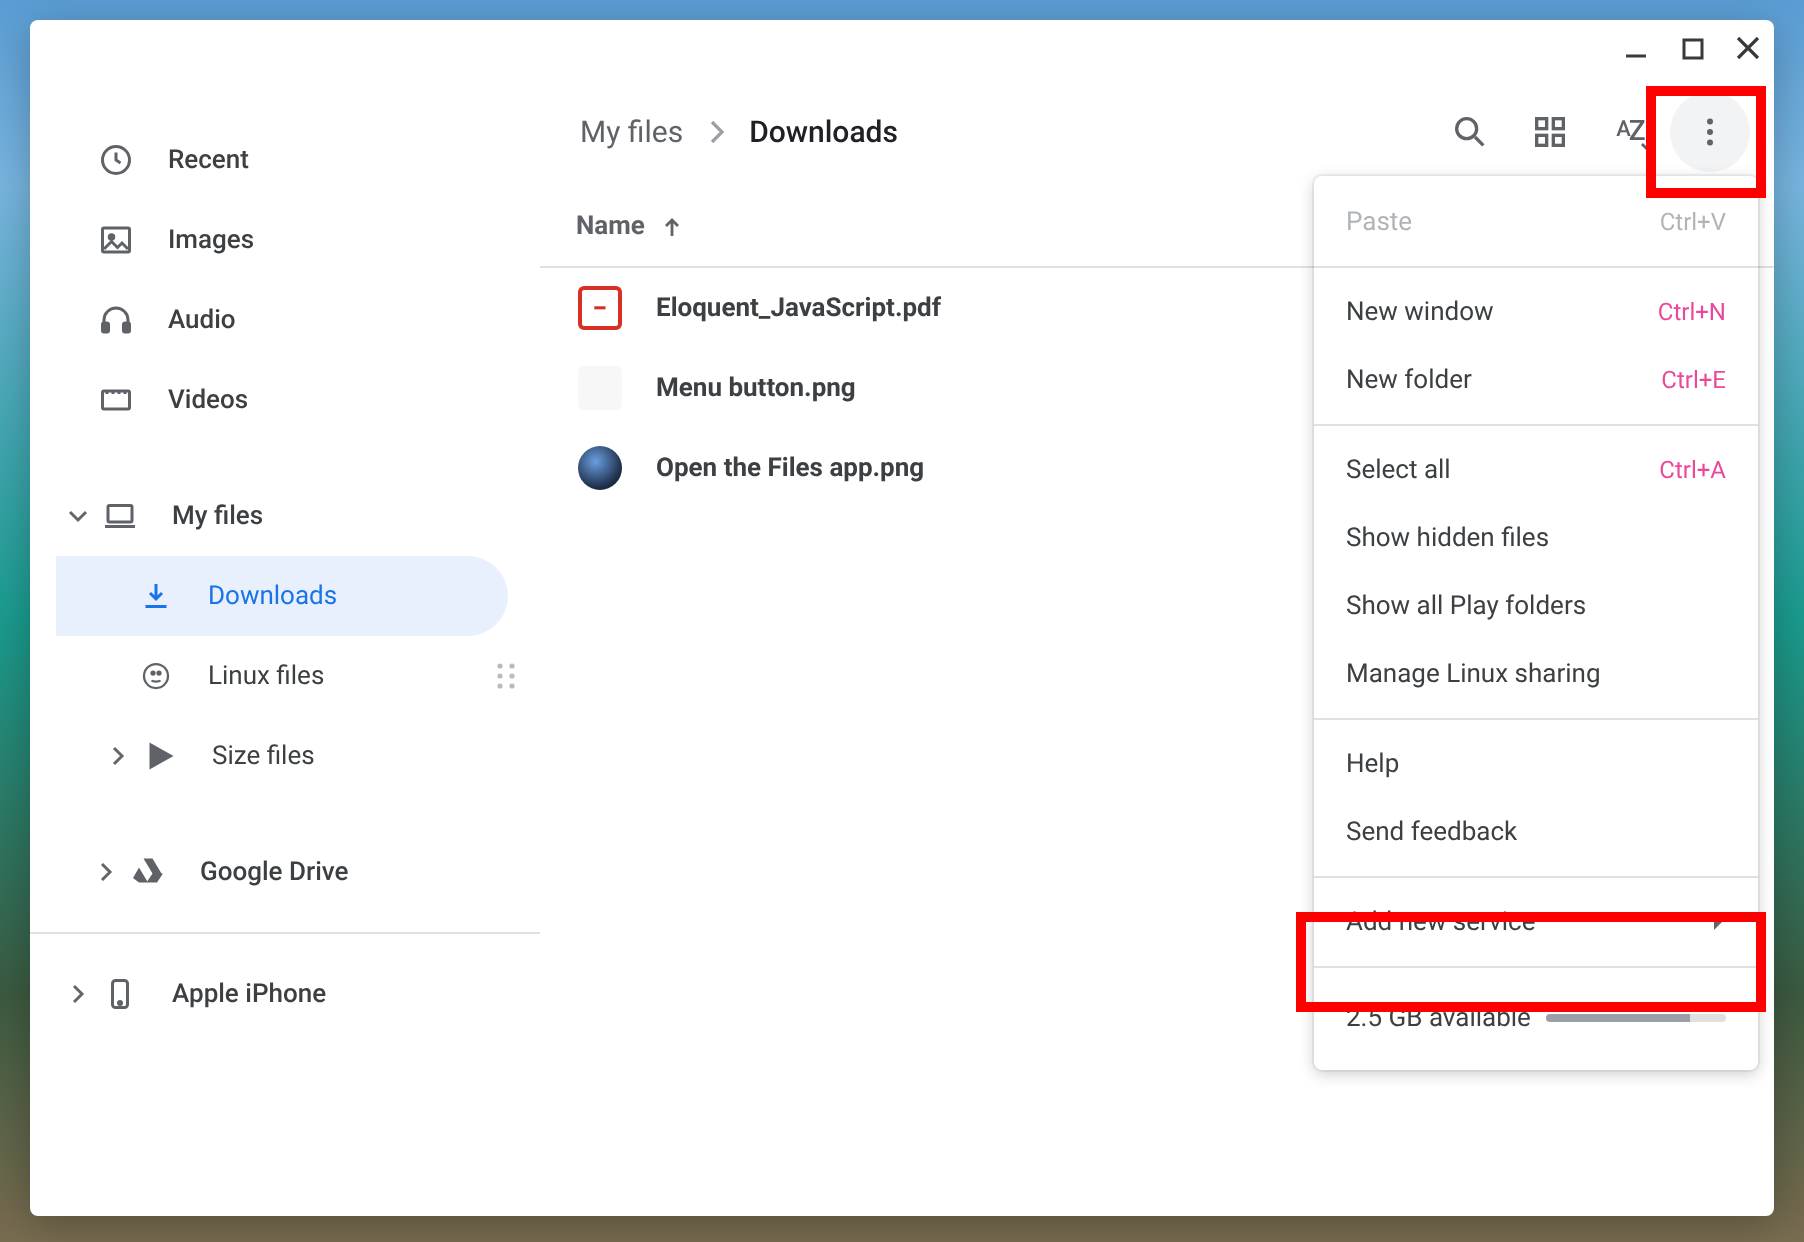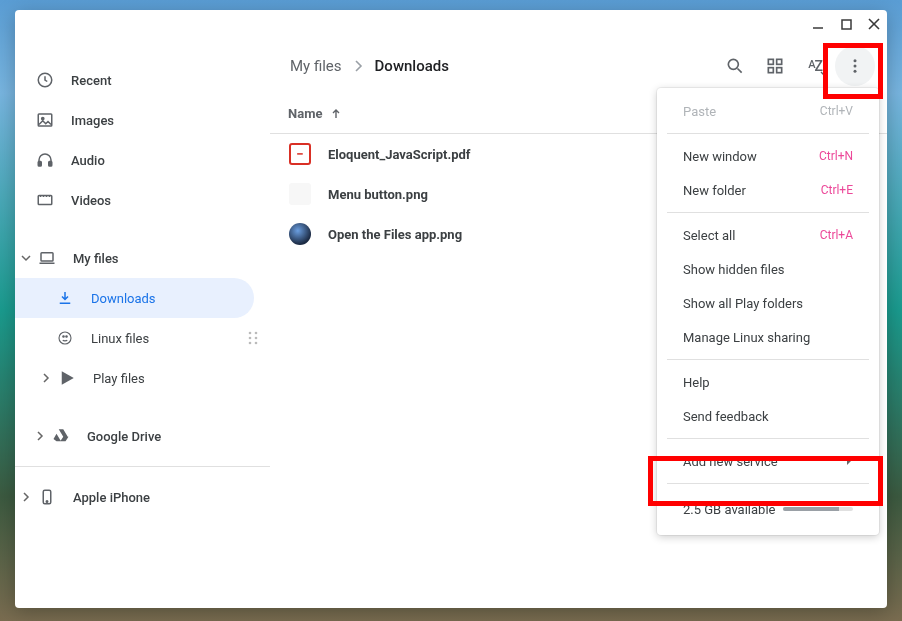--- a/index.html
+++ b/index.html
@@ -44,20 +44,21 @@
   overflow-y: auto;
 }
 .sidebar .item {
   display: flex;
   align-items: center;
   height: 40px;
   padding-left: 20px;
   font-size: 13px;
   color: #3c4043;
   cursor: pointer;
+  margin-left: 13px;
 }
 .sidebar .item.top-level { font-weight: 500; }
 .sidebar .item .chev {
   width: 12px;
   margin-right: 4px;
   color: #666;
 }
 .sidebar .item .icon {
   width: 20px; height: 20px;
   display: inline-flex; align-items: center; justify-content: center;
@@ -147,21 +148,21 @@
 
 
 .menu {
   position: absolute;
   top: 78px;
   right: 8px;
   width: 222px;
   background: #fff;
   border-radius: 4px;
   box-shadow: 0 2px 8px rgba(0,0,0,0.2), 0 0 0 1px rgba(0,0,0,0.05);
-  padding: 6px 10px;
+  padding: 6px 0;
   font-size: 13px;
 }
 .menu .mitem {
   display: flex;
   align-items: center;
   height: 34px;
   padding: 0 16px;
   color: #3c4043;
   cursor: pointer;
 }
@@ -343,21 +344,21 @@
         <span class="chev">
           <svg width="10" height="10" viewBox="0 0 10 10">
               <path d="M3 1l4 4-4 4" stroke="currentColor" stroke-width="1.5" fill="none"></path>
             </svg>
         </span>
         <span class="icon">
           <svg width="18" height="18" viewBox="0 0 24 24">
               <path d="M5 3l16 9-16 9z" fill="currentColor"></path>
             </svg>
         </span>
-        <span>Play files</span>
+        <span>Size files</span>
       </div>
 
       <div style="height:18px"></div>
 
       <div class="item top-level" style="padding-left:20px">
         <span class="chev">
           <svg width="10" height="10" viewBox="0 0 10 10">
               <path d="M3 1l4 4-4 4" stroke="currentColor" stroke-width="1.5" fill="none"></path>
             </svg>
         </span>

